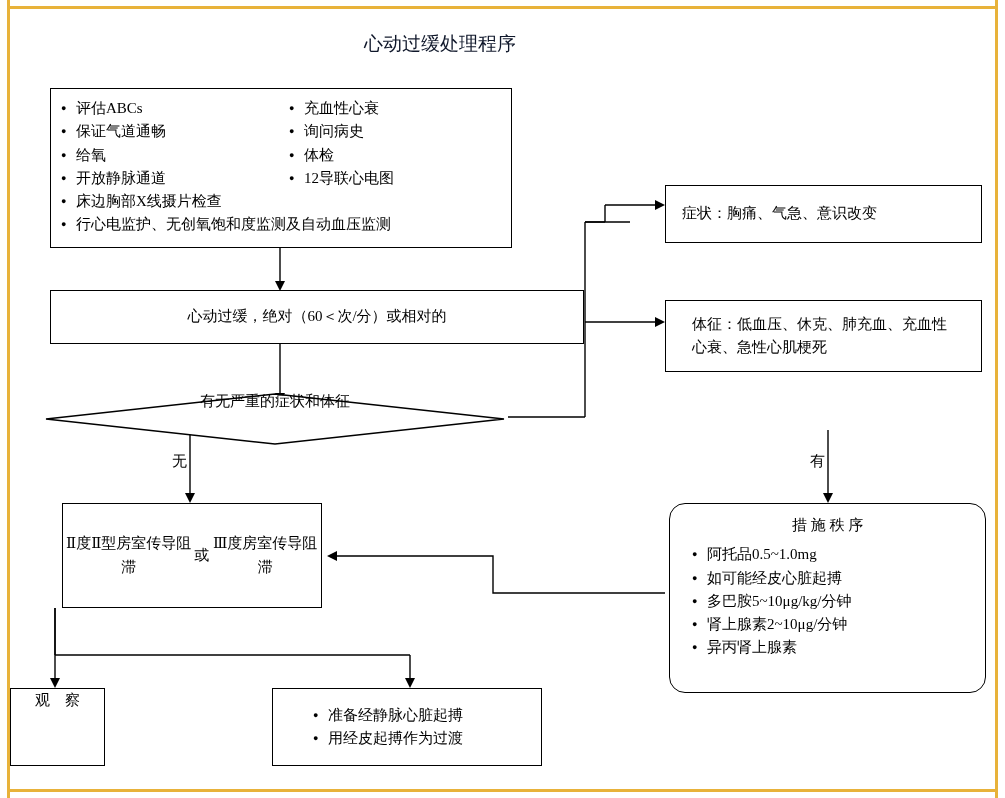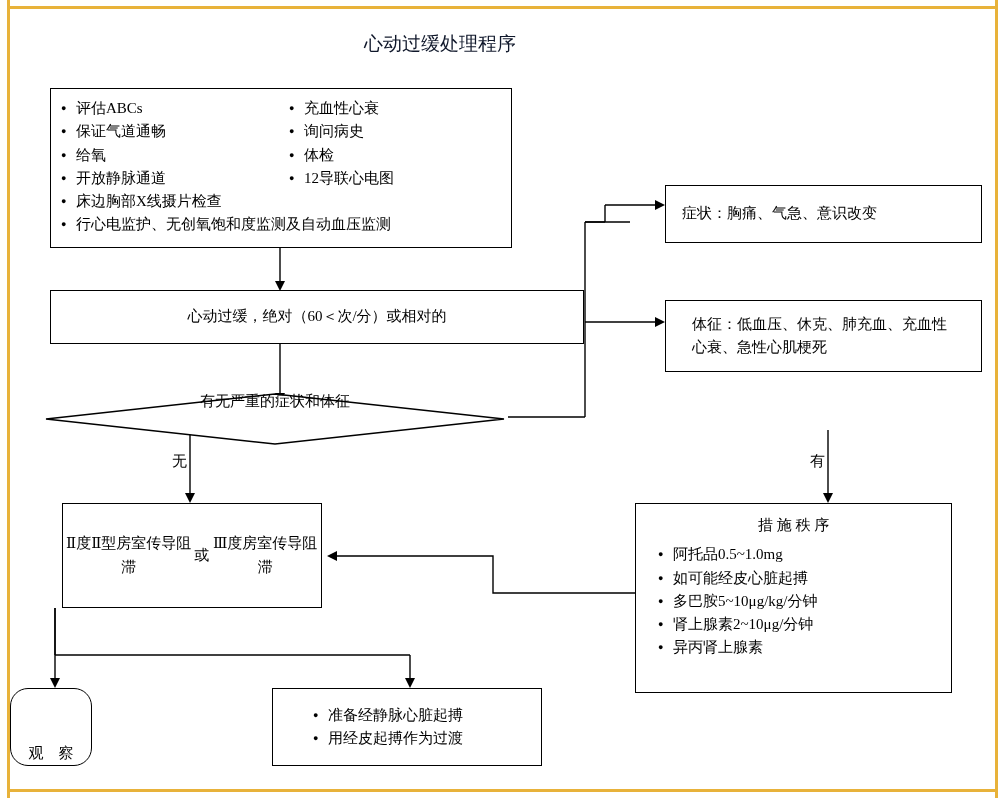--- a/index.html
+++ b/index.html
@@ -196,32 +196,32 @@
 
   <div class="edge-label" style="left:172px; top:452px;">无</div>
   <div class="edge-label" style="left:810px; top:452px;">有</div>
 
   <div class="node center" style="left:62px; top:503px; width:260px; height:105px; display:flex; flex-direction:row; align-items:center; justify-content:center;">
     <div>Ⅱ度Ⅱ型房室传导阻滞</div>
     <div>或</div>
     <div>Ⅲ度房室传导阻滞</div>
   </div>
 
-  <div class="node" style="left:635px; top:503px; width:317px; height:190px; padding:10px 22px;">
+  <div class="node" style="left:669px; top:503px; width:317px; height:190px; padding:10px 22px;border-radius:16px;">
     <div class="center" style="margin-bottom:6px;">措 施 秩 序</div>
     <ul class="bullets">
       <li>阿托品0.5~1.0mg</li>
       <li>如可能经皮心脏起搏</li>
       <li>多巴胺5~10μg/kg/分钟</li>
       <li>肾上腺素2~10μg/分钟</li>
       <li>异丙肾上腺素</li>
     </ul>
   </div>
 
-  <div class="node center" style="left:10px; top:688px; width:82px; height:78px; display:flex; align-items:flex-end; justify-content:center;border-radius:18px;">
+  <div class="node center" style="left:10px; top:688px; width:95px; height:78px; display:flex; align-items:flex-start; justify-content:center;">
     <span>观　察</span>
   </div>
 
   <div class="node" style="left:272px; top:688px; width:270px; height:78px; display:flex; flex-direction:column; justify-content:center; padding:0 40px;">
     <ul class="bullets">
       <li>准备经静脉心脏起搏</li>
       <li>用经皮起搏作为过渡</li>
     </ul>
   </div>
 

